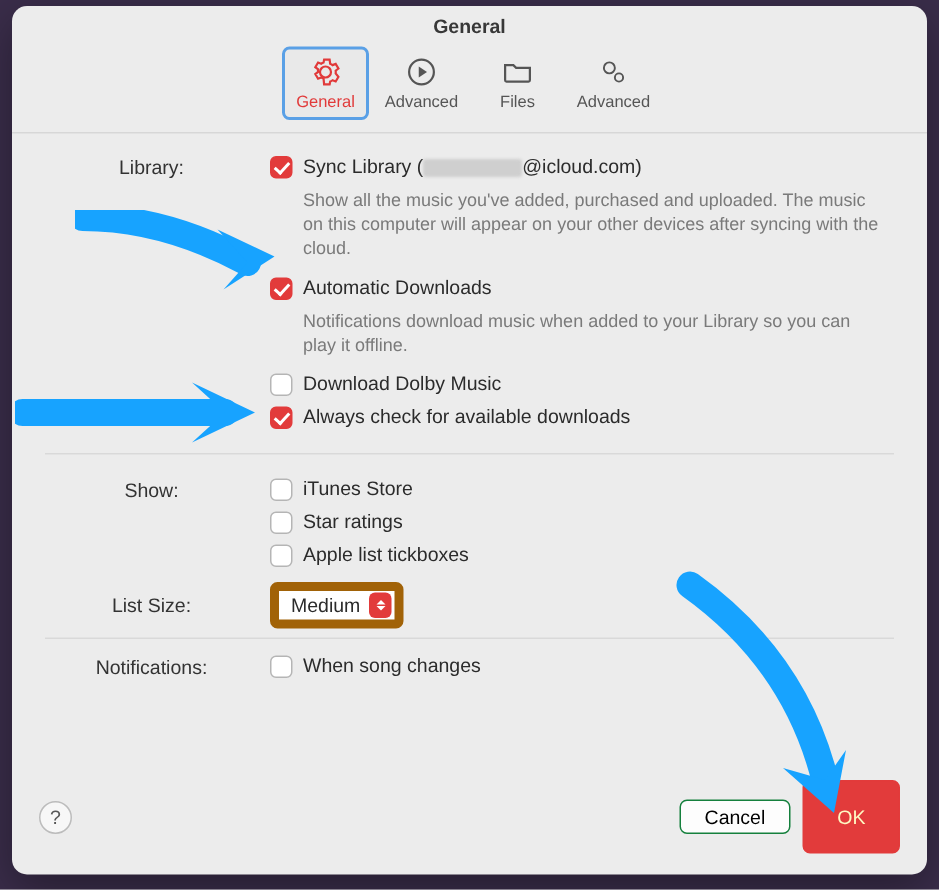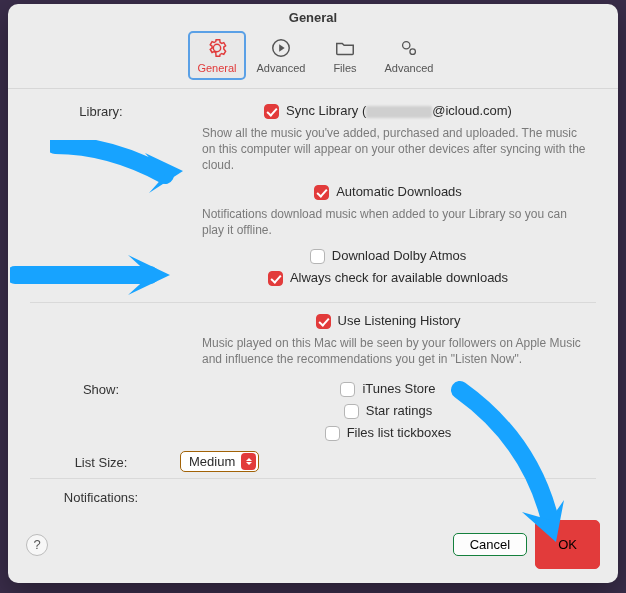--- a/index.html
+++ b/index.html
@@ -71,21 +71,20 @@
     padding-right: 8px;
     padding-top: 1px;
     color: #333;
   }
   .field-col { flex: 1; }
   .chk-row {
     display: flex;
     align-items: flex-start;
     gap: 7px;
     margin-bottom: 6px;
-    justify-content: center;
   }
   .chk {
     width: 15px; height: 15px;
     border-radius: 4px;
     border: 1px solid #b5b5b5;
     background: #fff;
     flex-shrink: 0;
     position: relative;
     margin-top: 1px;
     cursor: pointer;
@@ -112,21 +111,21 @@
   }
   .divider {
     border: none;
     border-top: 1px solid #d9d9d9;
     margin: 6px 0 10px 0;
   }
   .select {
     display: inline-flex;
     align-items: center;
     gap: 6px;
-    border: 1px solid #a16207;
+    border: 6px solid #a16207;
     border-radius: 5px;
     padding: 1px 2px 1px 8px;
     font-size: 13px;
     background: #fff;
     cursor: pointer;
   }
   .select .stepper {
     width: 15px; height: 17px;
     background: #e23b3b;
     border-radius: 4px;
@@ -163,21 +162,21 @@
     font-size: 13px;
     padding: 3px 16px;
     border-radius: 5px;
     border: 1px solid #15803d;
     background: #fdfdfd;
     cursor: pointer;
   }
   .btn.primary {
     background: #e23b3b;
     border-color: #e23b3b;
-    color: #000000;
+    color: #fef9c3;
     padding: 16px 22px;
   }
   .redact {
     display:inline-block;
     width: 66px; height: 12px;
     background: #cfcfcf;
     filter: blur(1px);
     vertical-align: middle;
     border-radius:2px;
   }
@@ -237,75 +236,74 @@
         <div class="desc">Show all the music you've added, purchased and uploaded. The music on this computer will appear on your other devices after syncing with the cloud.</div>
 
         <div class="chk-row">
           <div class="chk checked"></div>
           <span>Automatic Downloads</span>
         </div>
         <div class="desc">Notifications download music when added to your Library so you can play it offline.</div>
 
         <div class="chk-row">
           <div class="chk"></div>
-          <span>Download Dolby Atmos</span>
+          <span>Download Dolby Music</span>
         </div>
 
         <div class="chk-row" style="margin-bottom:10px;">
           <div class="chk checked"></div>
           <span>Always check for available downloads</span>
         </div>
       </div>
     </div>
 
     <hr class="divider">
 
     <div class="row">
       <div class="label-col"></div>
-      <div class="field-col">
-        <div class="chk-row">
-          <div class="chk checked"></div>
-          <span>Use Listening History</span>
-        </div>
-        <div class="desc">Music played on this Mac will be seen by your followers on Apple Music and influence the recommendations you get in "Listen Now".</div>
-      </div>
     </div>
 
     <div class="row">
       <div class="label-col">Show:</div>
       <div class="field-col">
         <div class="chk-row">
             <div class="chk"></div>
             <span>iTunes Store</span>
           </div>
         <div class="chk-row">
             <div class="chk"></div>
             <span>Star ratings</span>
           </div>
         <div class="chk-row">
             <div class="chk"></div>
-            <span>Files list tickboxes</span>
+            <span>Apple list tickboxes</span>
           </div>
       </div>
     </div>
 
     <div class="row" style="align-items:center;">
       <div class="label-col">List Size:</div>
       <div class="field-col">
         <div class="select">
           <span>Medium</span>
           <span class="stepper"></span>
         </div>
       </div>
     </div>
 
     <hr class="divider">
 
     <div class="row">
       <div class="label-col">Notifications:</div>
+      <div class="field-col">
+        <div class="chk-row">
+            <div class="chk"></div>
+            <span>When song changes</span>
+          </div>
+      </div>
     </div>
 
   </div>
 
   <div class="footer">
     <div class="help">?</div>
     <div class="spacer"></div>
     <button class="btn">Cancel</button>
     <button class="btn primary">OK</button>
   </div>

